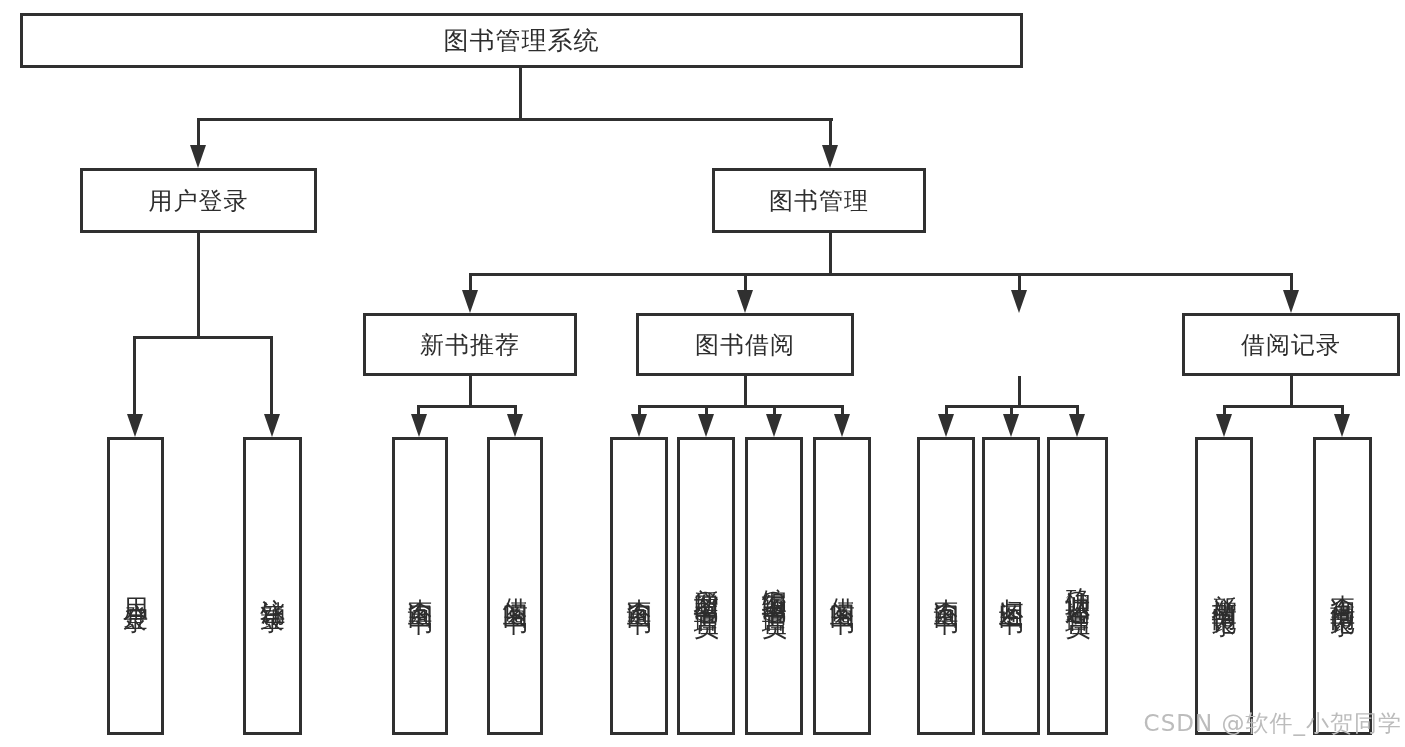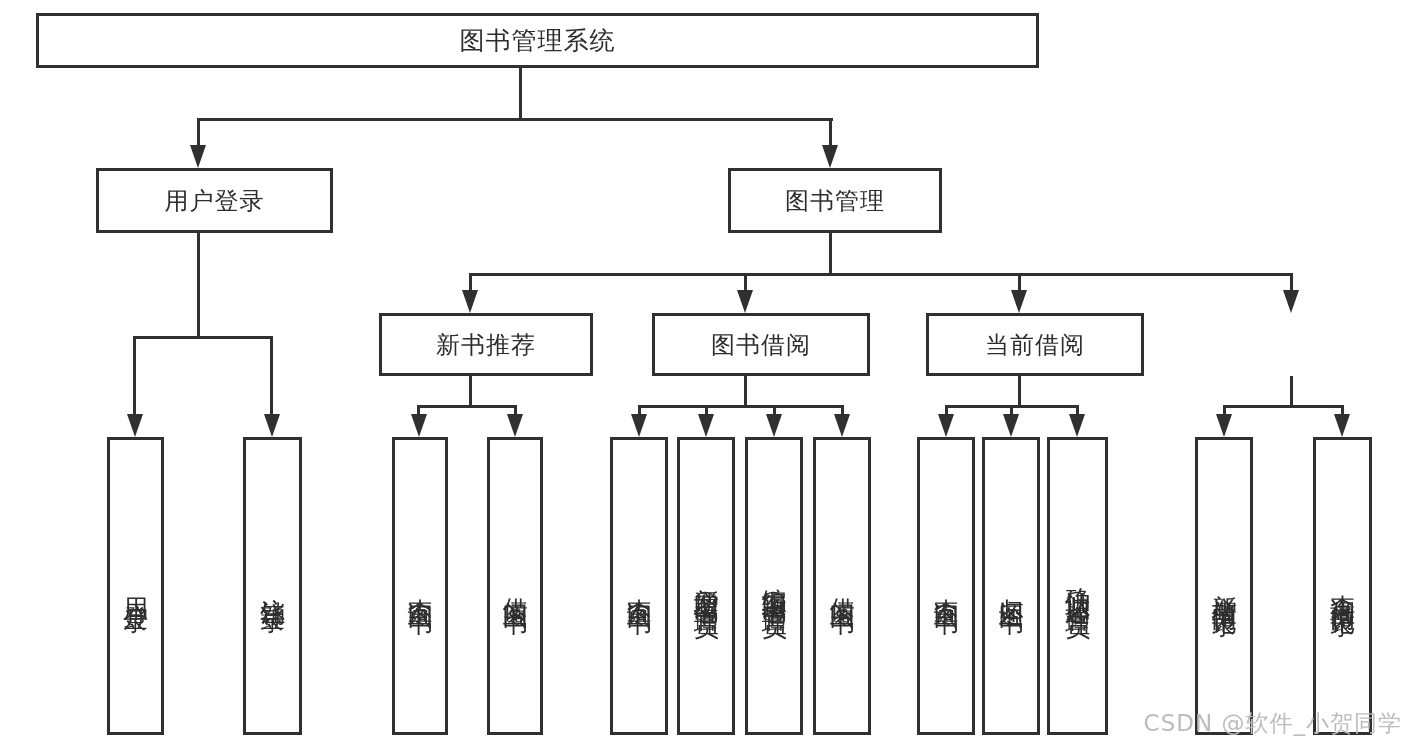--- a/index.html
+++ b/index.html
@@ -18,21 +18,20 @@
   .hbox{
     position:absolute;
     box-sizing:border-box;
     border:3px solid var(--line);
     background:#fff;
     display:flex;align-items:center;justify-content:center;
     color:var(--text);
     font-size:24px;
     letter-spacing:1px;
     white-space:nowrap;
-    margin-left:16px;
   }
   .hbox.root{font-size:25px;}
   .vbox{
     position:absolute;
     box-sizing:border-box;
     border:3px solid var(--line);
     background:#fff;
     display:flex;align-items:center;justify-content:center;
   }
   .vbox span{
@@ -104,22 +103,22 @@
   <div class="arrow" style="left:1011px;top:290px"></div>
   <div class="line" style="left:1290px;top:273px;width:3px;height:20px"></div>
   <div class="arrow" style="left:1283px;top:290px"></div>
 
   <div class="hbox" style="left:636px;top:313px;width:218px;height:63px">
     <span>图书借阅</span>
   </div>
   <div class="hbox" style="left:363px;top:313px;width:214px;height:63px">
     <span>新书推荐</span>
   </div>
-  <div class="hbox" style="left:910px;top:313px;width:218px;height:63px">
-    <span>当前借阅</span>
+  <div class="hbox" style="left:1182px;top:313px;width:218px;height:63px">
+    <span>借阅记录</span>
   </div>
 
   <div class="line" style="left:469px;top:376px;width:3px;height:31px"></div>
   <div class="line" style="left:417px;top:405px;width:100px;height:3px"></div>
   <div class="line" style="left:417px;top:405px;width:3px;height:12px"></div>
   <div class="arrow" style="left:411px;top:414px"></div>
   <div class="line" style="left:514px;top:405px;width:3px;height:12px"></div>
   <div class="arrow" style="left:507px;top:414px"></div>
 
   <div class="line" style="left:744px;top:376px;width:3px;height:31px"></div>

